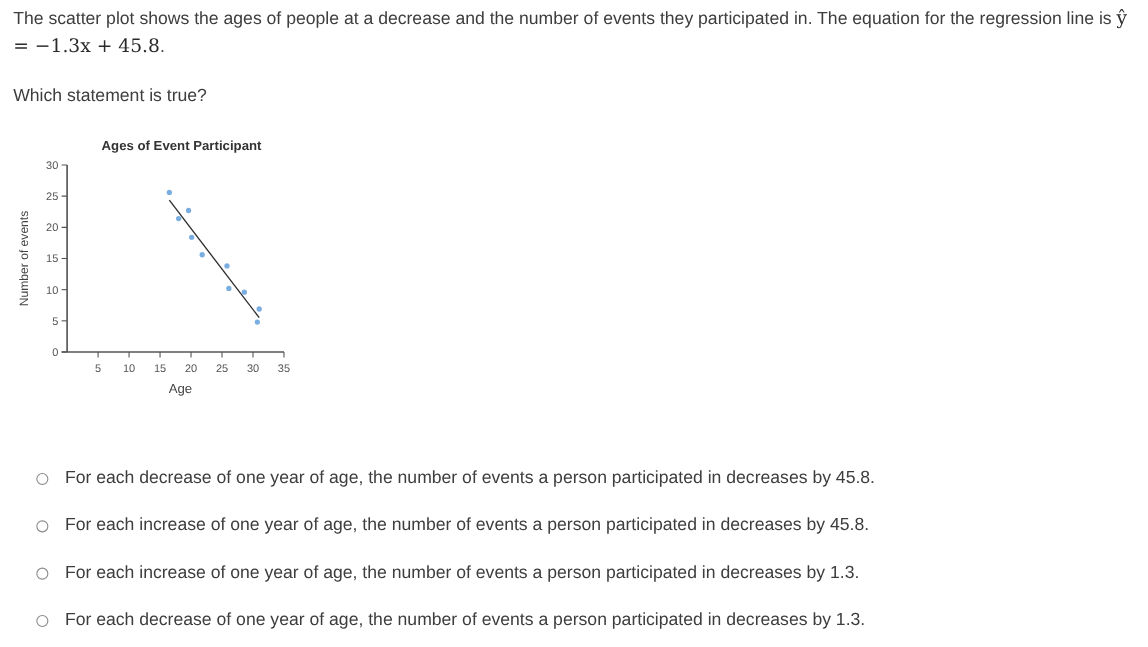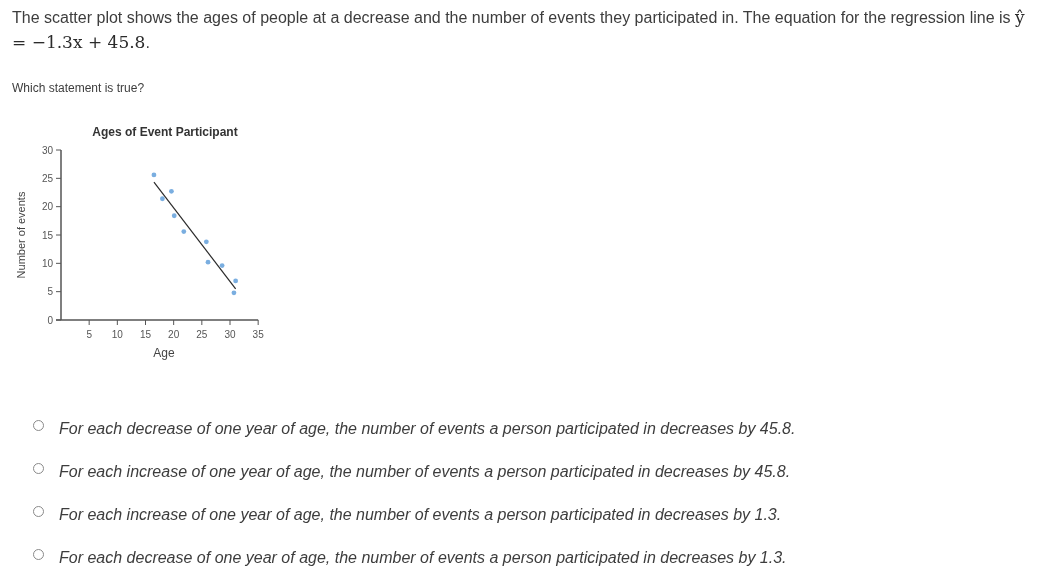--- a/index.html
+++ b/index.html
@@ -9,28 +9,28 @@
     }
     .question {
       position: absolute; left: 12px; top: 5px; width: 1020px;
       font-size: 16px; line-height: 24px; color: #3d3d3d;
     }
     .math {
       font-family: "DejaVu Serif", serif; font-size: 17px; color: #2b2b2b;
     }
     .prompt {
       position: absolute; left: 12px; top: 76px;
-      font-size: 12px; line-height: 24px; color: #3d3d3d;
+      font-size: 16px; line-height: 24px; color: #3d3d3d;
     }
     .chart-wrap { position: absolute; left: 0; top: 115px; width: 280px; height: 255px; text-decoration: underline; }
     .chart-wrap svg { position: absolute; left: 0; top: 0; }
     .options { position: absolute; left: 33px; top: 420px; }
     .option {
-      position: absolute; left: 0; height: 30px; display: flex; 
-      white-space: nowrap; cursor: pointer; font-style: italic;
+      position: absolute; left: 0; height: 30px; display: flex; align-items: center;
+      white-space: nowrap; cursor: pointer;
     }
     .radio {
       width: 11px; height: 11px; border: 1px solid #8a8a8a; border-radius: 50%;
       background: #fff; box-sizing: border-box; margin-right: 15px;
     }
     .option-text { font-size: 16px; color: #3d3d3d; }
   </style>
 </head>
 <body>
 

